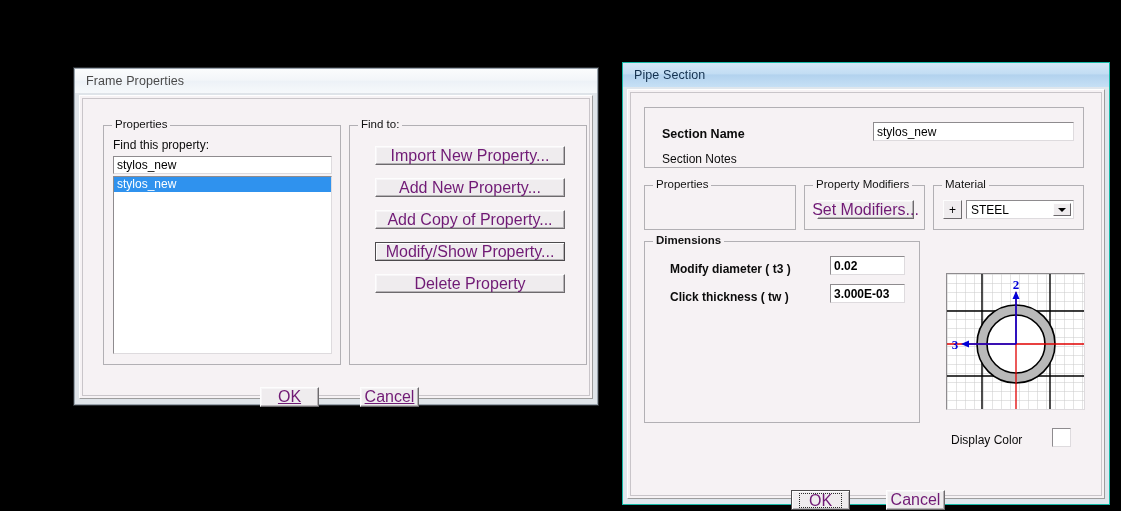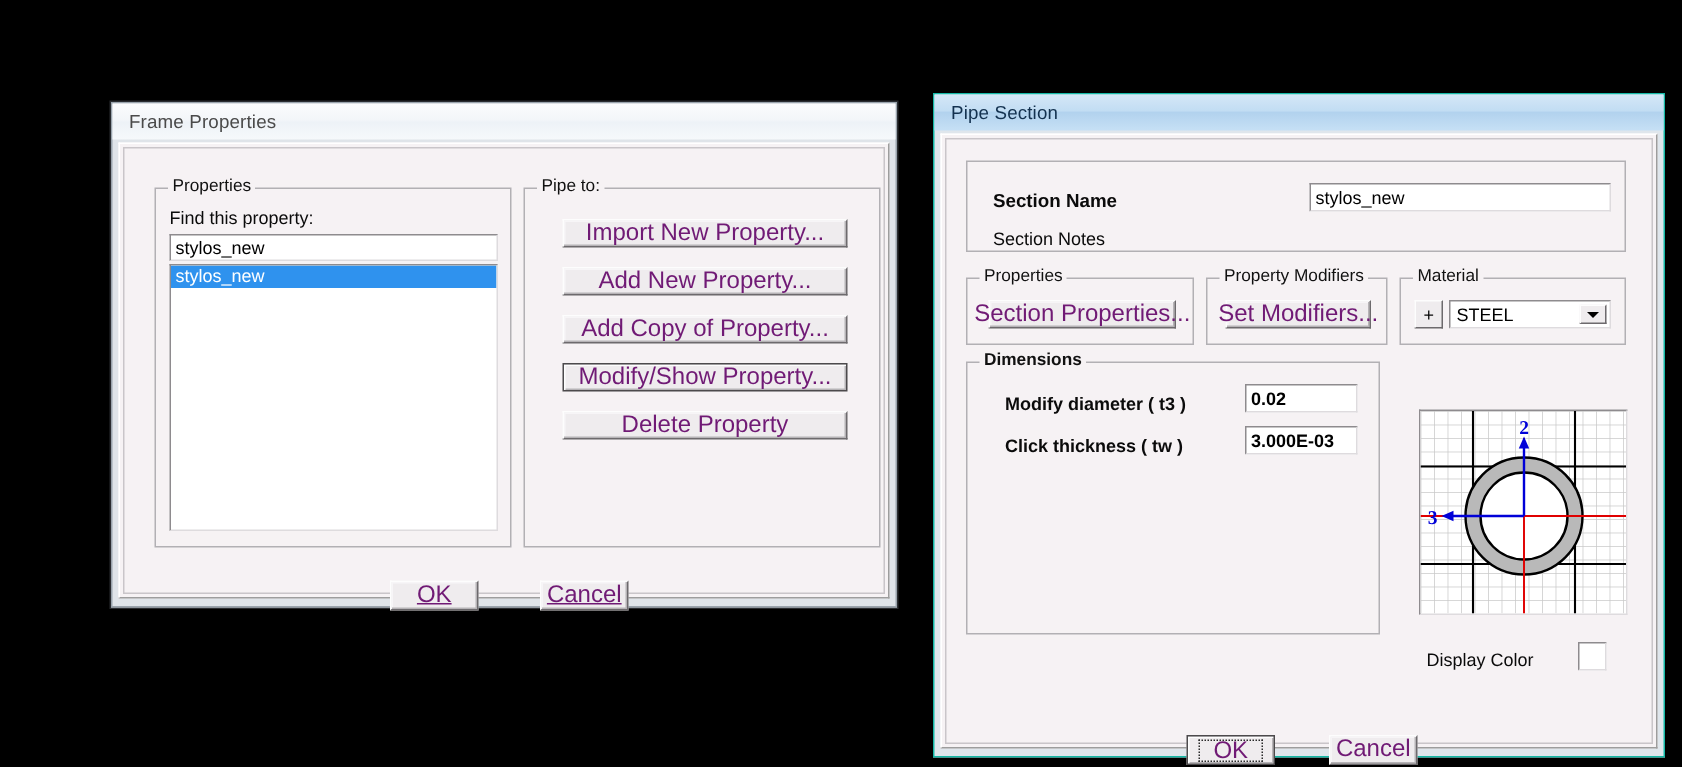--- a/index.html
+++ b/index.html
@@ -187,21 +187,21 @@
           </div>
 
           <div class="listbox" style="left:9px;top:50px;width:219px;height:178px;">
             <div class="listitem sel">
               <span>stylos_new</span>
             </div>
           </div>
         </div>
 
         <div class="group" style="left:266px;top:26px;width:238px;height:240px;">
-          <span class="glabel">Pipe to:</span>
+          <span class="glabel">Find to:</span>
 
           <div class="btn" style="left:25px;top:20px;width:190px;height:19px;">
             <span>Import New Property...</span>
           </div>
           <div class="btn" style="left:25px;top:52px;width:190px;height:19px;">
             <span>Add New Property...</span>
           </div>
           <div class="btn" style="left:25px;top:84px;width:190px;height:19px;">
             <span>Add Copy of Property...</span>
           </div>
@@ -240,23 +240,20 @@
           <div class="field" style="left:228px;top:14px;width:201px;height:19px;">
             <span>stylos_new</span>
           </div>
 
           <span class="lbl" style="left:17px;top:44px;">Section Notes</span>
 
         </div>
 
         <div class="group" style="left:13px;top:92px;width:152px;height:45px;">
           <span class="glabel">Properties</span>
-          <div class="btn" style="left:14px;top:14px;width:125px;height:19px;">
-            <span>Section Properties...</span>
-          </div>
         </div>
 
         <div class="group" style="left:173px;top:92px;width:121px;height:45px;">
           <span class="glabel">Property Modifiers</span>
           <div class="btn" style="left:12px;top:14px;width:97px;height:19px;">
             <span>Set Modifiers...</span>
           </div>
         </div>
 
         <div class="group" style="left:302px;top:92px;width:151px;height:45px;">

